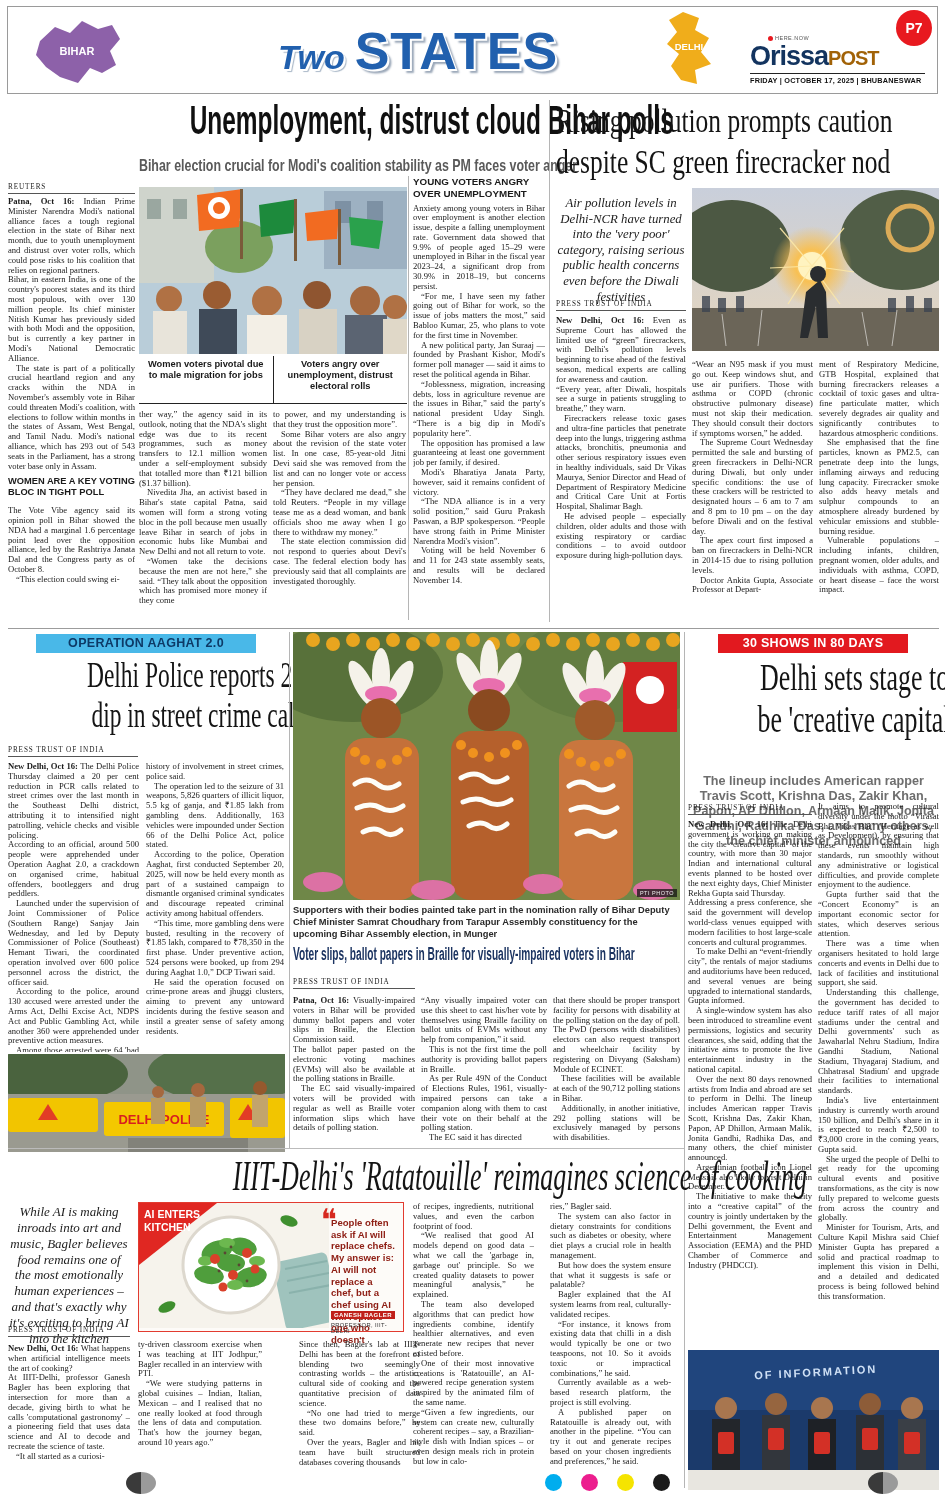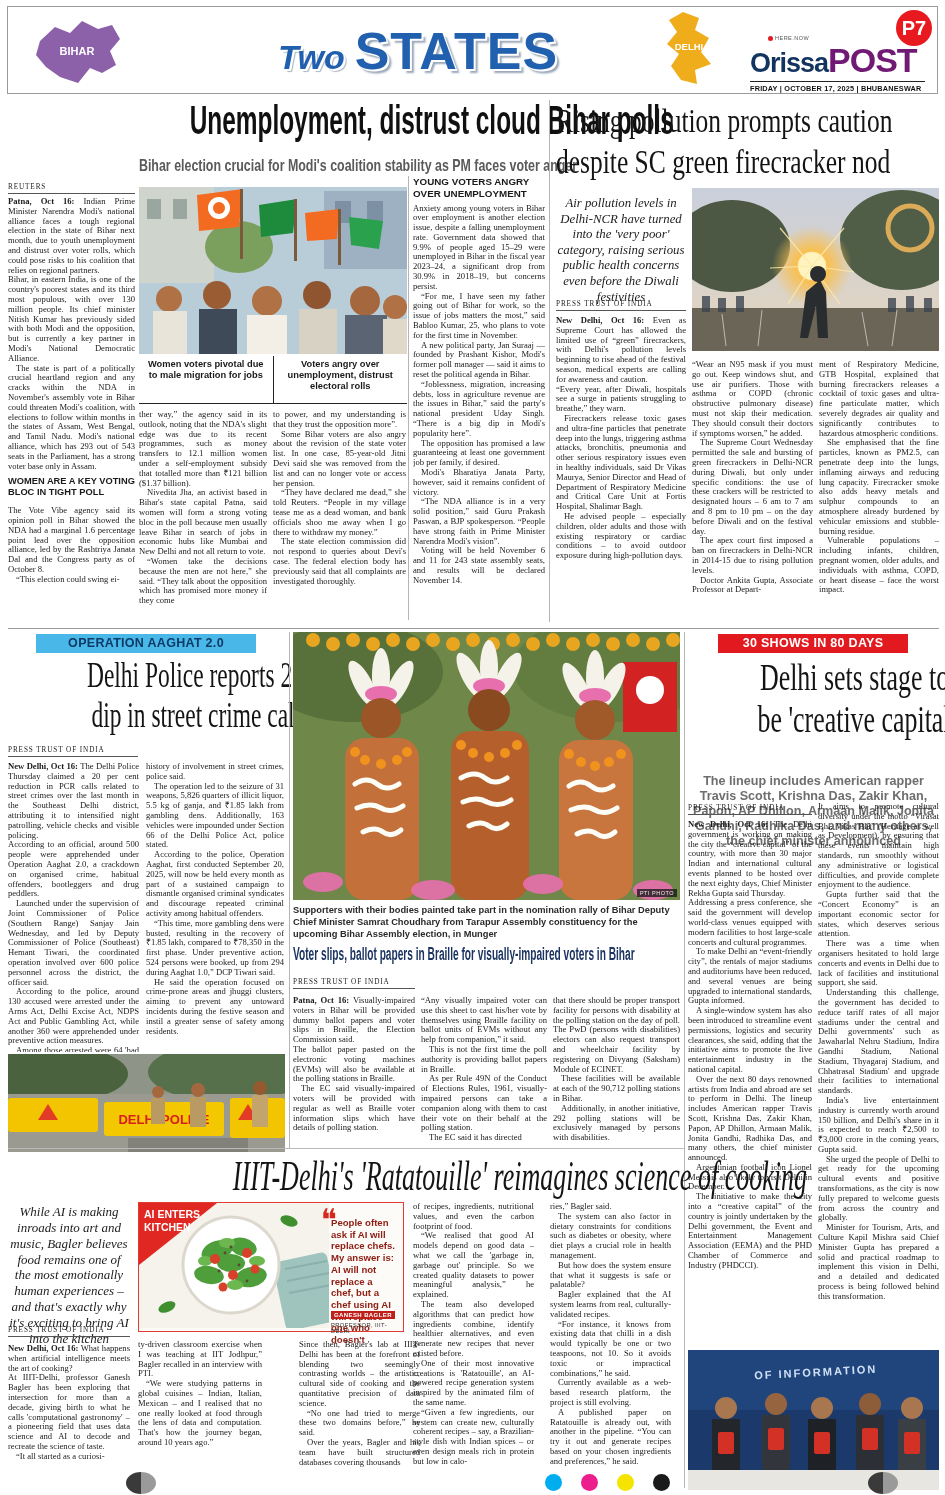--- a/index.html
+++ b/index.html
@@ -9,26 +9,26 @@
   .abs{position:absolute;}
   
   .masthead{position:absolute;left:7px;top:6px;width:929px;height:86px;border:1px solid #9a9a9a;background:#fff;}
   .mast-title{position:absolute;left:225px;top:14px;width:370px;height:70px;text-align:center;white-space:nowrap;}
   .mast-two{font-family:"Liberation Sans",sans-serif;font-style:italic;font-weight:bold;font-size:34px;color:#2160ae;
             text-shadow:2px 2px 0 #fff,3px 3px 1px #aab8c8;vertical-align:baseline;margin-right:10px;}
   .mast-states{font-family:"Liberation Sans",sans-serif;font-weight:bold;font-size:52px;letter-spacing:1px;color:#2160ae;
             text-shadow:2px 2px 0 #fff,4px 4px 2px #9aa7b8;}
   .map-label{font-family:"Liberation Sans",sans-serif;font-weight:bold;fill:#fff;}
   .p7{position:absolute;right:5px;top:3px;width:36px;height:36px;border-radius:50%;background:#e8191f;color:#fff;
-      font-family:"Liberation Sans",sans-serif;font-weight:bold;font-size:20px;line-height:36px;text-align:center;}
+      font-family:"Liberation Sans",sans-serif;font-weight:bold;font-size:14px;line-height:36px;text-align:center;}
   .brandwrap{position:absolute;right:12px;top:28px;width:175px;text-align:left;}
   .herenow{font-family:"Liberation Sans",sans-serif;font-size:5.5px;color:#555;letter-spacing:.5px;margin-left:18px;}
   .reddot{display:inline-block;width:5px;height:5px;border-radius:50%;background:#e8191f;margin-right:2px;vertical-align:middle;}
   .brand-orissa{font-family:"Liberation Sans",sans-serif;font-weight:bold;font-size:27px;color:#13345f;letter-spacing:-1px;}
-  .brand-post{font-family:"Liberation Sans",sans-serif;font-weight:bold;font-size:34px;color:#701a75;letter-spacing:-1px;}
+  .brand-post{font-family:"Liberation Sans",sans-serif;font-weight:bold;font-size:20px;color:#a16207;letter-spacing:-1px;}
   .issue{font-family:"Liberation Sans",sans-serif;font-weight:bold;font-size:7.3px;color:#111;border-top:1.5px solid #222;
          padding-top:2px;margin-top:1px;letter-spacing:.2px;}
   
   .col{position:absolute;overflow:hidden;font-size:8.6px;line-height:1.14;text-align:justify;}
   .col p{margin:0;}
   .col p + p{text-indent:8px;}
   .col .lead b{font-weight:bold;}
   .byline{position:absolute;font-size:7.2px;letter-spacing:.9px;color:#222;border-bottom:1px solid #555;padding-bottom:2px;}
   .crosshead{font-family:"Liberation Sans",sans-serif;font-weight:bold;font-size:9.3px;line-height:1.18;margin:5px 0 8px 0;text-align:left;}
   .sidebar-head{font-family:"Liberation Sans",sans-serif;font-weight:bold;font-size:9.8px;line-height:1.2;margin:0 0 4px 0;text-align:left;}

